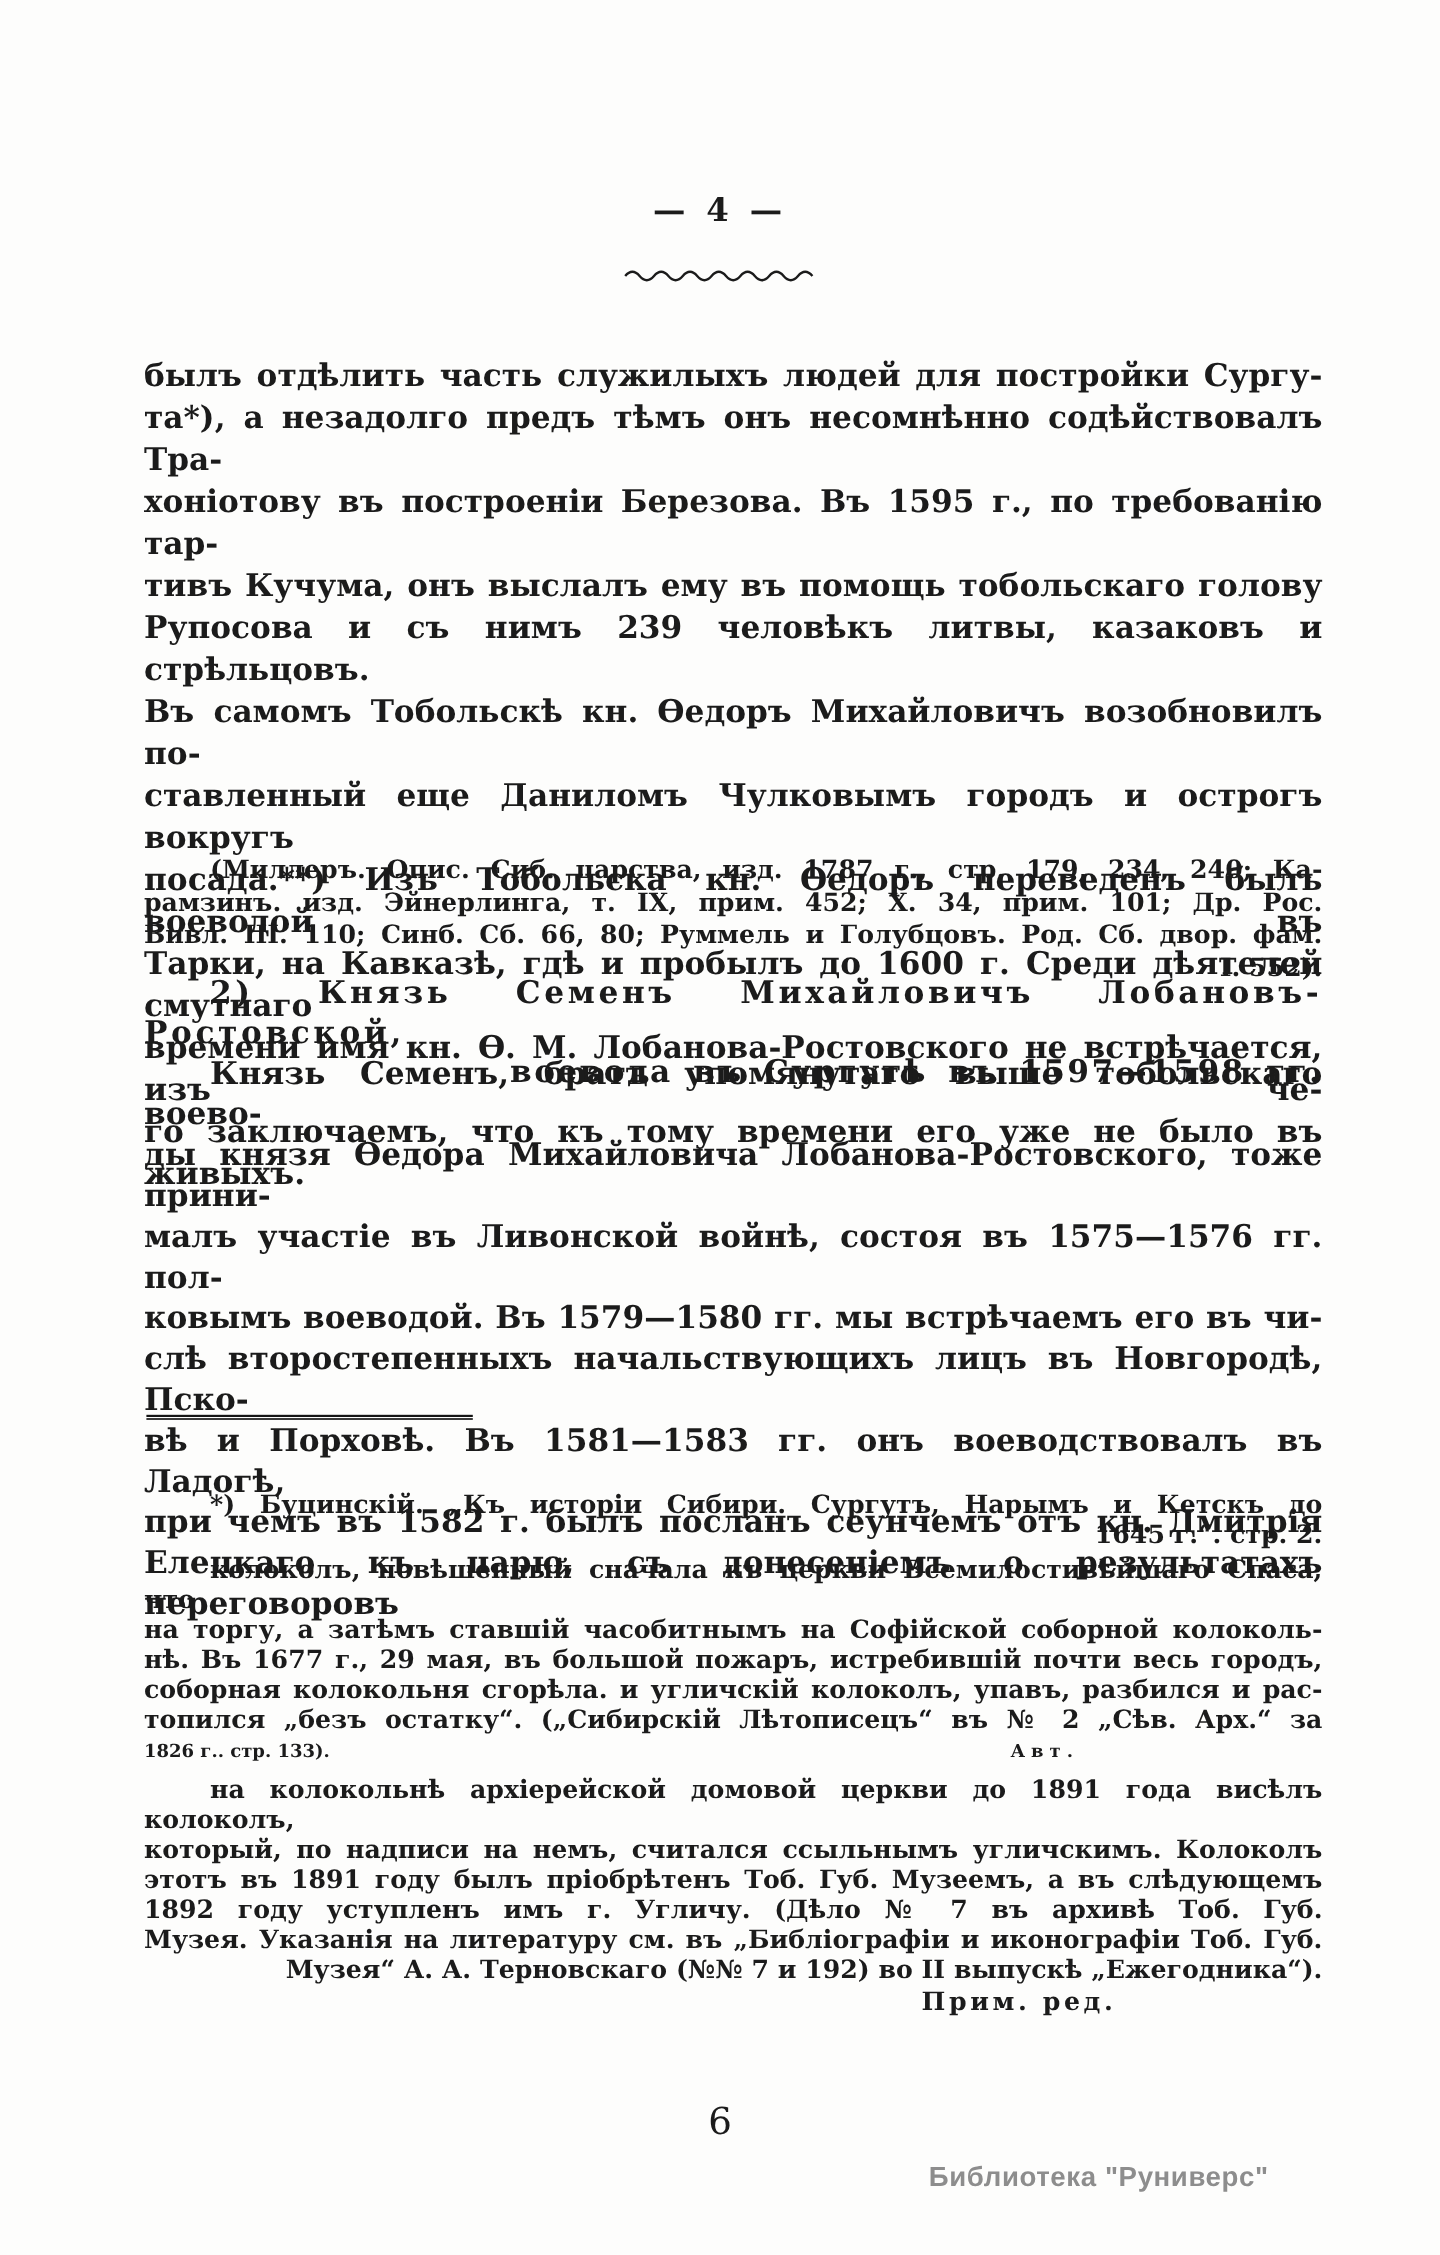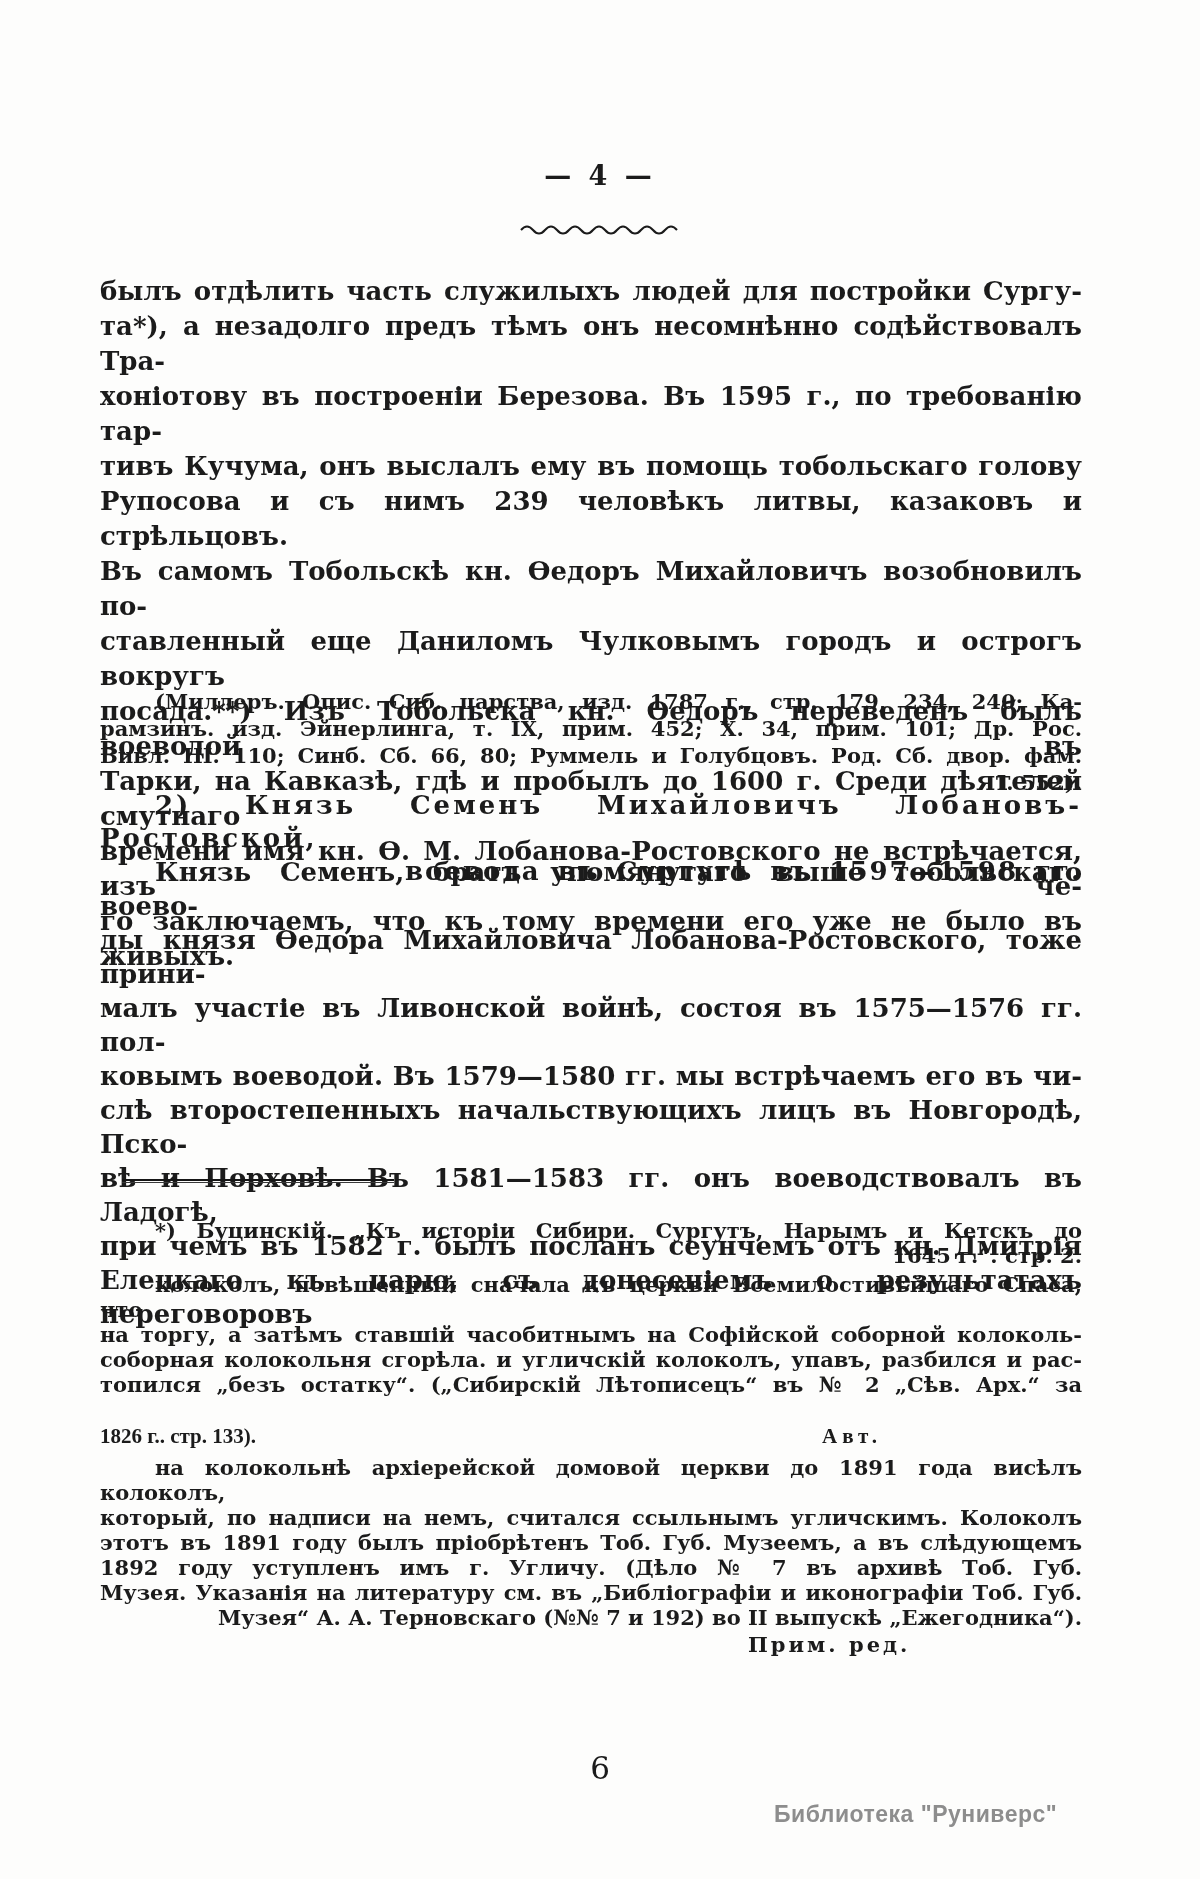--- a/index.html
+++ b/index.html
@@ -5,21 +5,21 @@
   html,body { margin:0; padding:0; background:#ffffff; }
   .page {
     position:relative;
     width:1200px; height:1879px;
     background:#fdfdfc;
     color:#1b1b1b;
     font-family:"DejaVu Serif", serif;
     font-weight:bold;
     overflow:hidden;
   }
-  .block { position:absolute; left:100px; width:982px; }
+  .block { position:absolute; left:120px; width:982px;margin-top:23px; }
 
   .tline { text-align:right; white-space:normal; }
   .tline.j { text-align:justify; text-align-last:justify; }
 
   
   .pagenum {
     position:absolute; top:160px; left:0; width:100%;
     text-align:center; font-size:27px; letter-spacing:4px;
   }
   .squiggle {
@@ -37,21 +37,21 @@
   .ind .tline:first-child { text-indent:55px; }
 
   
   .fnrule {
     position:absolute; top:1179px; left:122px; width:272px; height:5px;
     background:linear-gradient(#151515 0 2px, transparent 2px 3px, #3a3a3a 3px 4px, transparent 4px);
   }
   .fn   { font-size:21px; line-height:25px; }
   .fn1  { top:1218px; }
   .fn2  { top:1272px; }
-  .fn2last { top:1424px; font-size:21px; line-height:25px;font-family:Liberation Serif, serif; }
+  .fn2last { top:1424px; font-size:15px; line-height:25px; }
   .sig-avt { position:absolute; left:722px; top:0; letter-spacing:5px; }
   .fn3  { top:1455px; }
   .fn3sig { top:1632px; font-size:21px; line-height:25px; }
   .sig-red { margin-left:648px; letter-spacing:3px;text-align:right; }
 
   
   .pagefoot {
     position:absolute; top:1750px; left:0; width:100%;
     text-align:center; font-size:31px; font-weight:normal;
   }
@@ -113,20 +113,21 @@
   <div class="fnrule"></div>
 
   <div class="block fn fn1 ind">
       <div class="tline j">*) Буцинскій. „Къ исторіи Сибири. Сургутъ, Нарымъ и Кетскъ до</div>
       <div class="tline">1645 г.“. стр. 2.</div>
     </div>
 
   <div class="block fn fn2 ind">
       <div class="tline j">колоколъ, повѣшенный сначала къ церкви Всемилостивѣйшаго Спаса, что</div>
       <div class="tline j">на торгу, а затѣмъ ставшій часобитнымъ на Софійской соборной колоколь-</div>
+      <div class="tline j">нѣ. Въ 1677 г., 29 мая, въ большой пожаръ, истребившій почти весь городъ,</div>
       <div class="tline j">соборная колокольня сгорѣла. и угличскій колоколъ, упавъ, разбился и рас-</div>
       <div class="tline j">топился „безъ остатку“. („Сибирскій Лѣтописецъ“ въ № 2 „Сѣв. Арх.“ за</div>
     </div>
 
   <div class="block fn fn2last">
     <span>1826 г.. стр. 133).</span>
     <span class="sig-avt">Авт.</span>
   </div>
 
   <div class="block fn fn3 ind">

